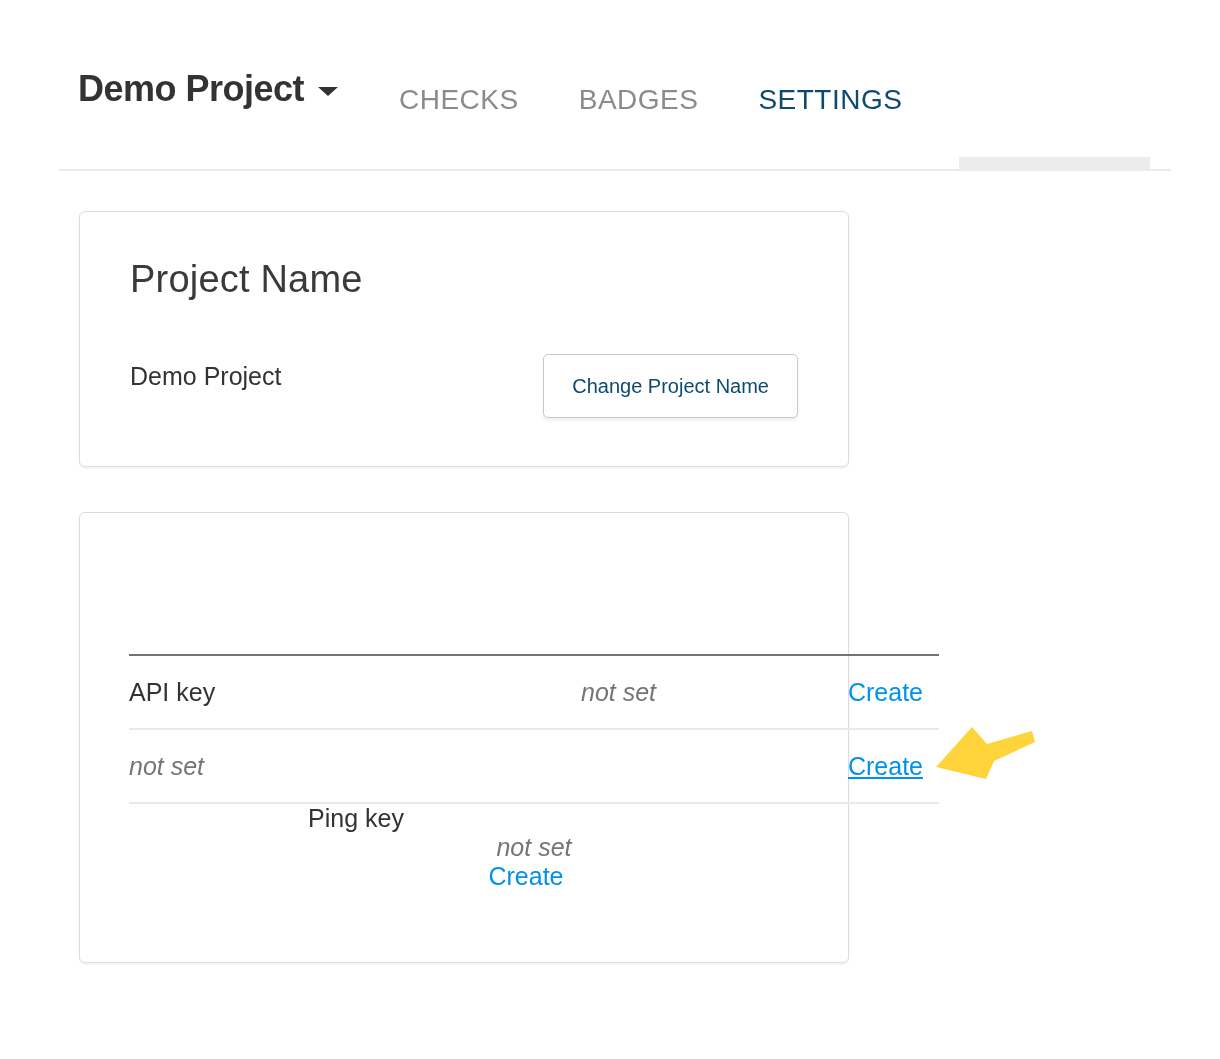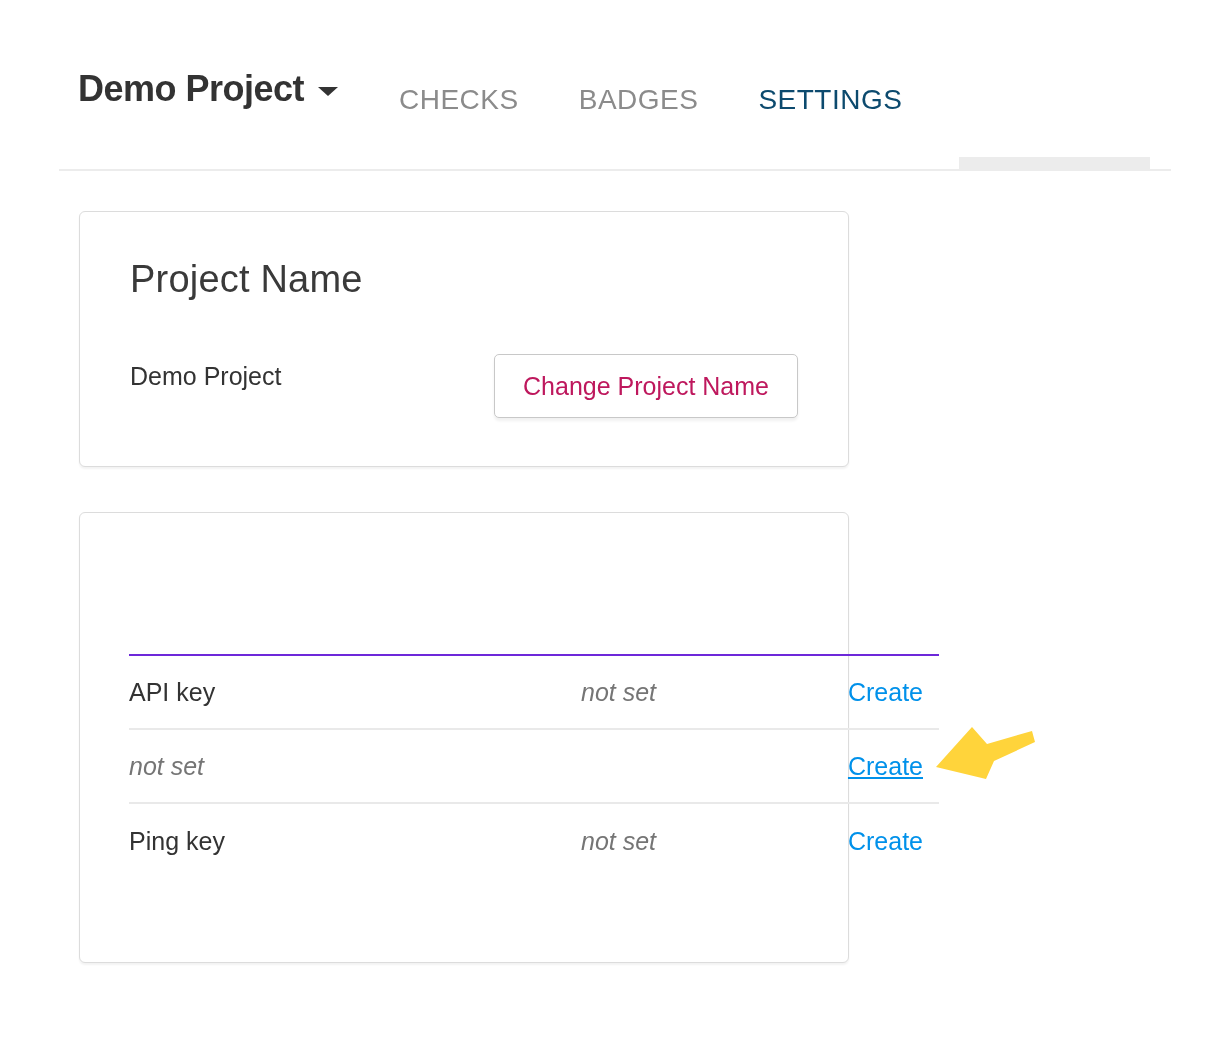--- a/index.html
+++ b/index.html
@@ -55,36 +55,36 @@
     font-size:38px; font-weight:400; color:#3a3a3a; letter-spacing:0.2px;
     line-height:46px; white-space:nowrap;
   }
 
   .current-name {
     position:absolute; left:50px; top:150px;
     font-size:25px; color:#333; white-space:nowrap;
   }
   .btn {
     position:absolute; right:50px; top:142px; height:64px;
-    padding:0 28px; font-size:25px; color:#be185d;
+    padding:0 28px; font-size:20px; color:#0c4a6e;
     font-family:inherit;
     background:#fff; border:1px solid #c8c8c8; border-radius:5px;
     box-shadow:0 3px 3px rgba(0,0,0,0.06); cursor:pointer; white-space:nowrap;
   }
 
   
   .api-table {
     position:absolute; left:49px; top:141px; width:810px;
-    border-top:2px solid #6d28d9;
+    border-top:2px solid #737373;
   }
   .api-row {
     display:flex; align-items:center; height:74px;
     border-bottom:2px solid #e9e9e9;
   }
-  .api-row:last-child { border-bottom:none; }
+  .api-row:last-child { border-bottom:none;flex-direction:column; }
   .key-label { width:452px; font-size:25px; color:#333; }
   .key-value { flex:1; font-size:25px; font-style:italic; color:#757575; }
   .create-link {
     font-size:25px; color:var(--link-blue,#0091ea); text-decoration:none;
     padding-right:16px; cursor:pointer;
   }
   .create-link.hovered { text-decoration:underline; }
 
   
   .annotation-arrow {

